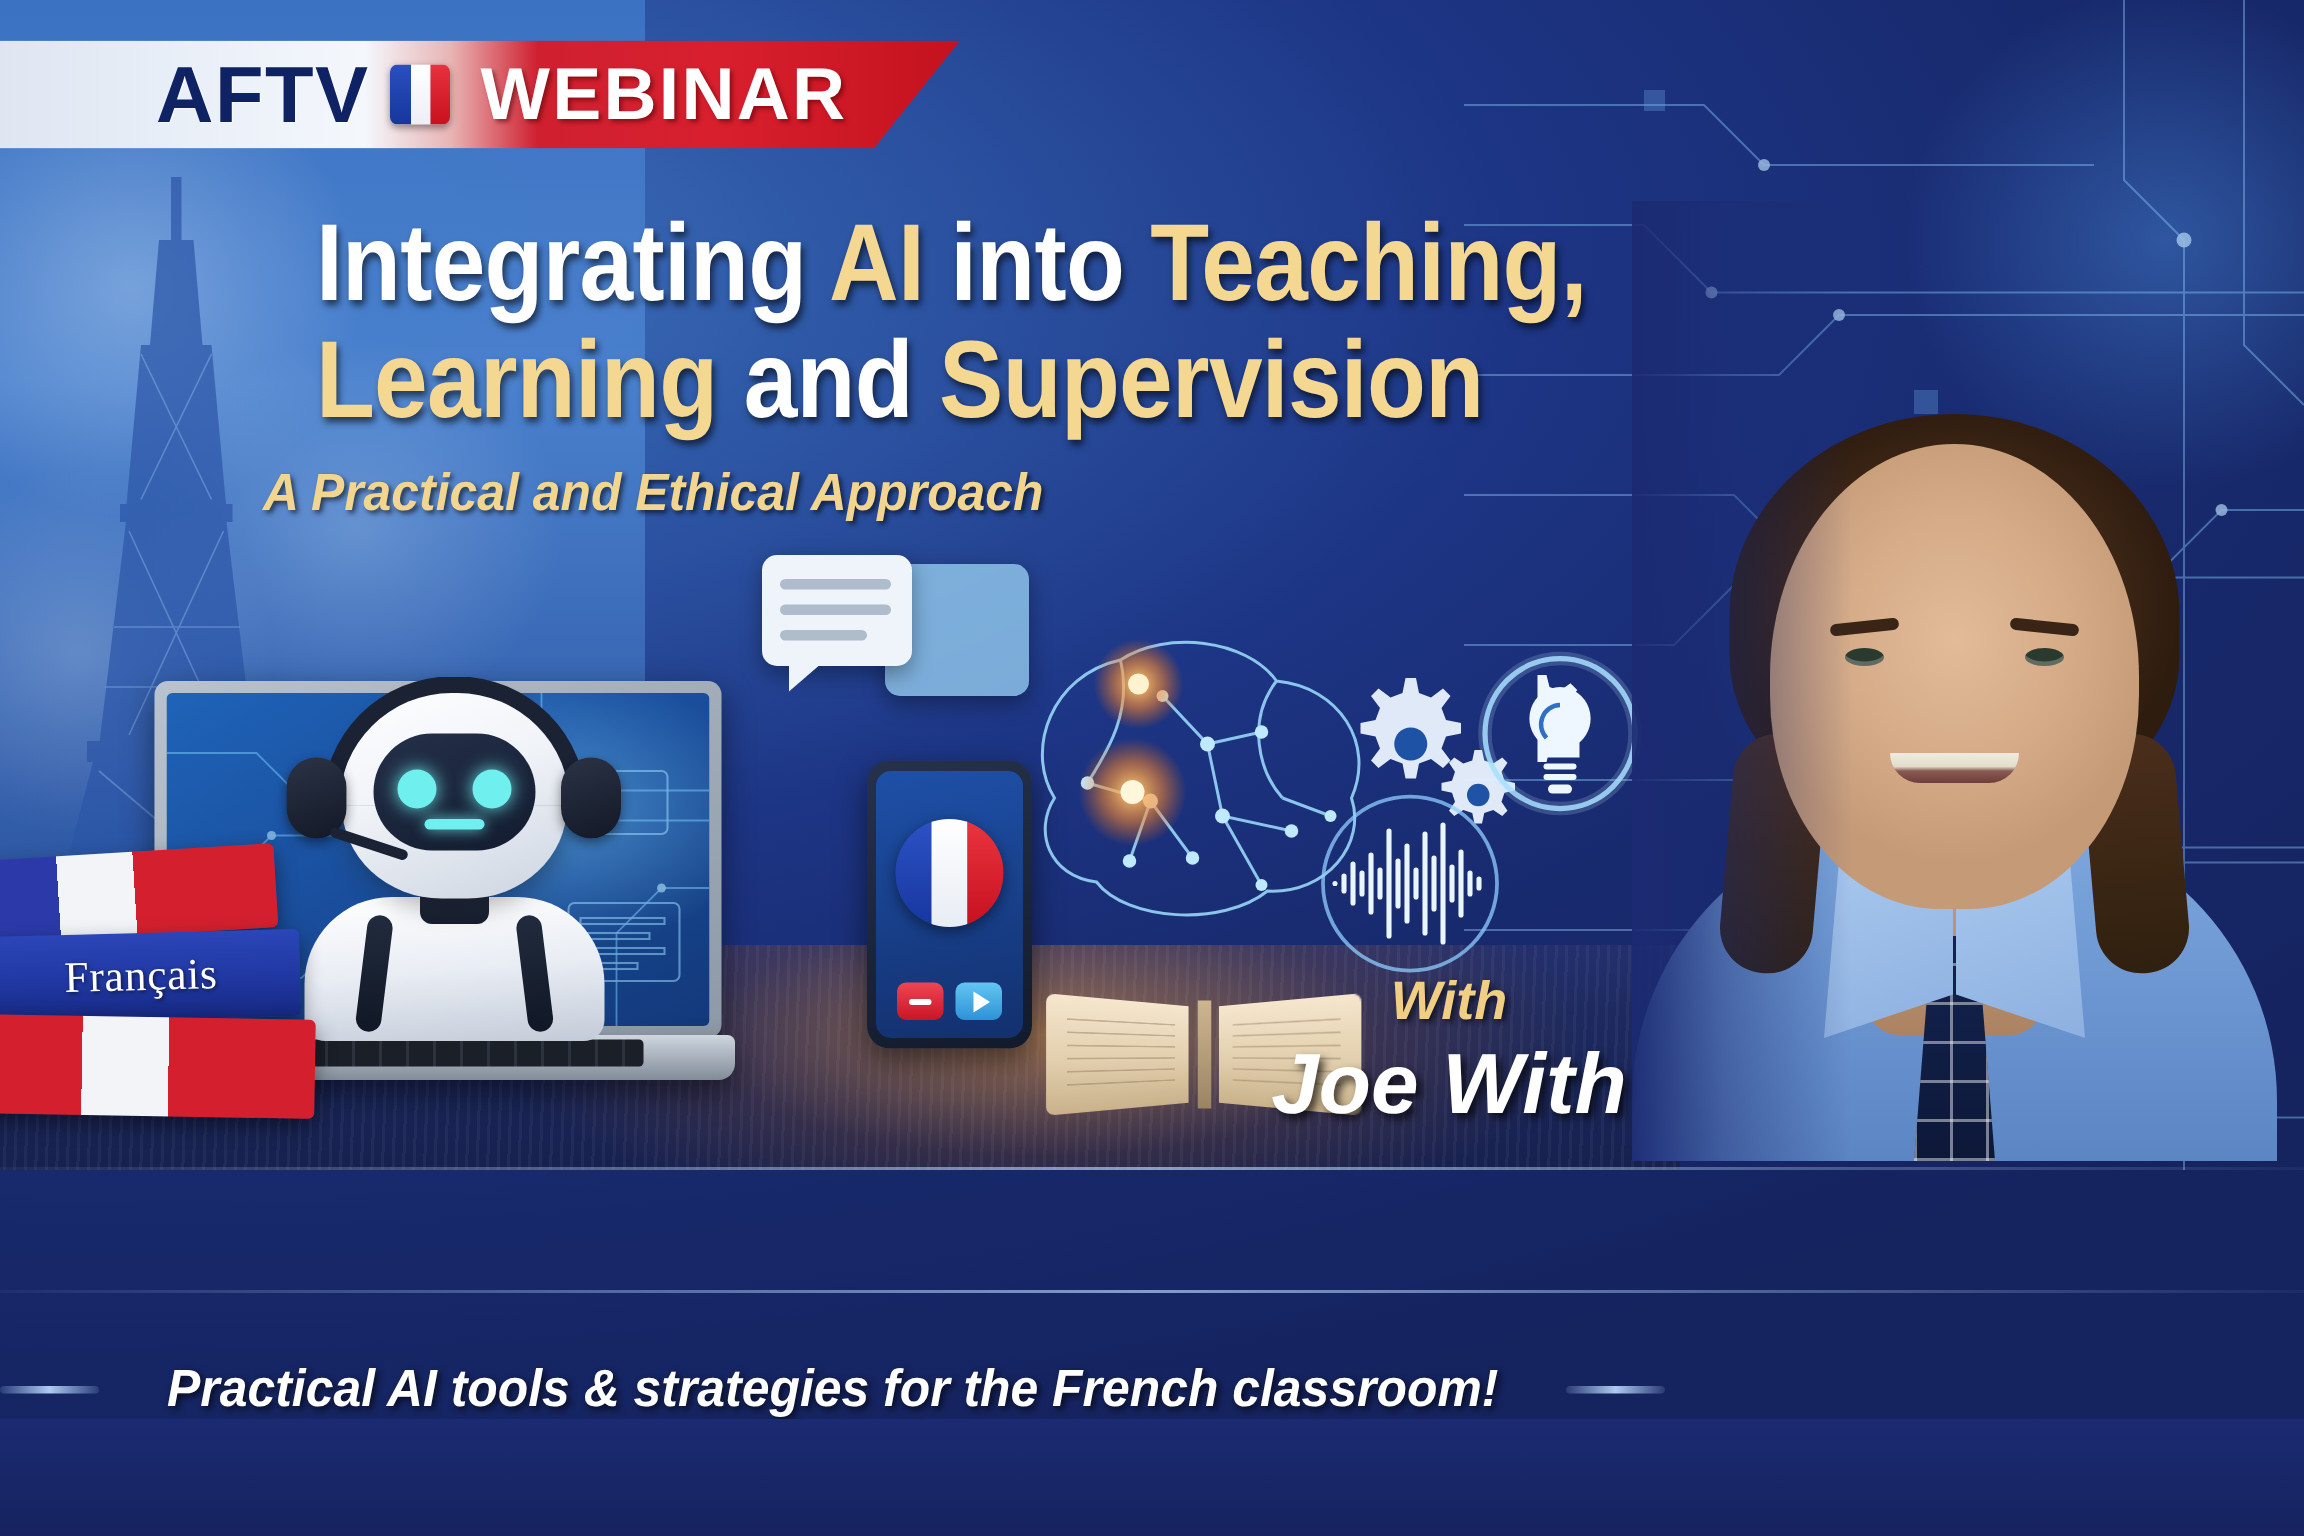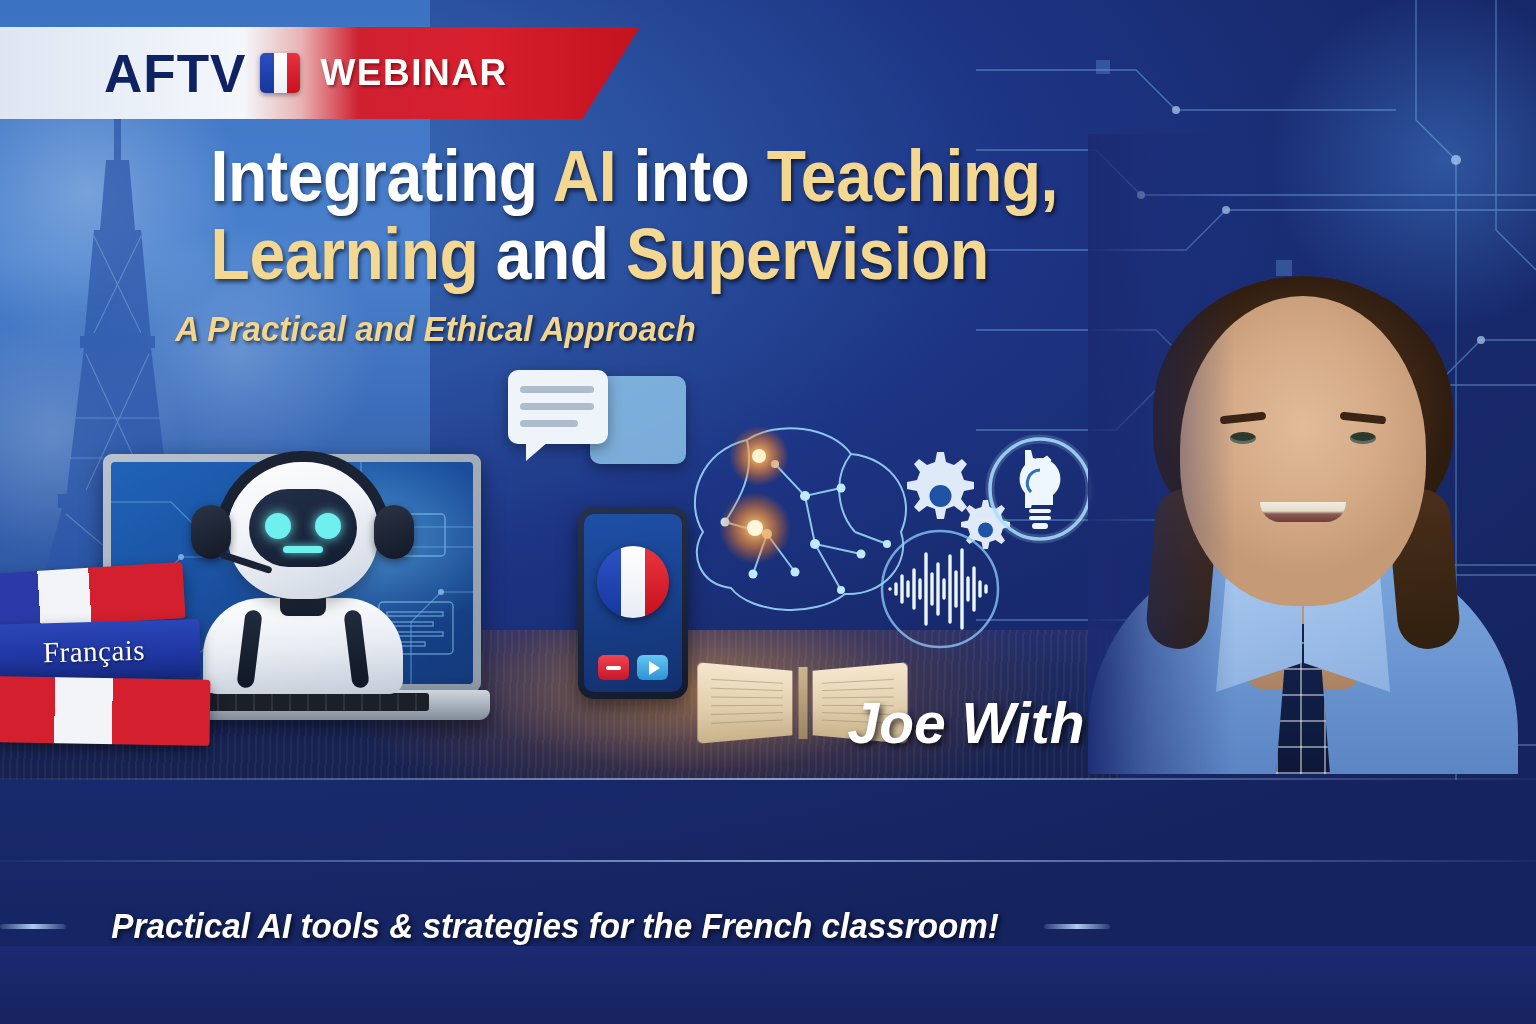--- a/index.html
+++ b/index.html
@@ -39,38 +39,38 @@
   
   .desk{position:absolute;left:0;bottom:244px;width:1120px;height:150px;
     background:
       radial-gradient(45% 120% at 62% 40%, rgba(255,168,70,.55), rgba(180,95,35,.18) 45%, transparent 72%),
       linear-gradient(180deg,#24306e 0%, #1d2a60 30%, #17214f 100%);
   }
   .desk-grain{position:absolute;inset:0;
     background:repeating-linear-gradient(92deg, rgba(255,255,255,.045) 0 2px, transparent 2px 7px);}
 
   
-  .banner{position:absolute;left:0;top:27px;height:92px;width:640px;
+  .banner{position:absolute;left:0;top:27px;height:72px;width:640px;
     -webkit-clip-path:polygon(0 0,100% 0,91% 100%,0 100%);
     clip-path:polygon(0 0,100% 0,91% 100%,0 100%);
     background:linear-gradient(90deg,#dfe6f2 0%, #eef3fa 28%, #f4f7fc 38%, #e8b4b4 47%, #cf2030 56%, #d81f2e 75%, #c4121f 100%);
     display:flex;align-items:center;
     box-shadow:0 5px 12px rgba(0,0,0,.35);
   }
   .banner-inner{display:flex;align-items:center;gap:14px;padding-left:104px;}
   .aftv{font-size:53px;font-weight:800;letter-spacing:1px;color:#0f2364;
     font-family:"Liberation Sans", sans-serif;
     text-shadow:1px 1px 0 rgba(255,255,255,.55);}
   .flagicon{width:40px;height:40px;border-radius:5px;overflow:hidden;display:flex;
     box-shadow:0 2px 5px rgba(0,0,0,.4);flex:0 0 auto;}
   .flagicon i{display:block;height:100%;flex:1;}
   .flagicon .fb{background:linear-gradient(180deg,#2a4fc0,#16369b);}
   .flagicon .fw{background:linear-gradient(180deg,#ffffff,#eceff5);}
   .flagicon .fr{background:linear-gradient(180deg,#e8323f,#c8101f);}
-  .webinar{font-size:37px;font-weight:800;letter-spacing:1.5px;color:#fff;
+  .webinar{font-size:49px;font-weight:800;letter-spacing:1.5px;color:#fff;
     text-shadow:2px 2px 3px rgba(90,0,0,.55);margin-left:6px;}
 
   
   .titleblock{position:absolute;left:150px;top:140px;width:1010px;}
   .tline{
     font-family:"Liberation Sans", sans-serif;
     font-weight:800;font-size:73px;line-height:.98;letter-spacing:-.5px;
     white-space:nowrap;
     transform:scaleX(.88);transform-origin:center;
   }
@@ -522,20 +522,21 @@
     <div class="ph-head"></div>
     <span class="browL"></span>
     <span class="browR"></span>
     <span class="eyeL"></span>
     <span class="eyeR"></span>
     <span class="mouth"></span>
     <div class="ph-fade"></div>
   </div>
 
   <div class="credit">
+    <div class="with">With</div>
     <div class="speaker">Joe With</div>
   </div>
 
 
   <div class="tagwrap">
     <span class="dash"></span>
     <span class="tagline">Practical AI tools &amp; strategies for the French classroom!</span>
     <span class="dash"></span>
   </div>
 

